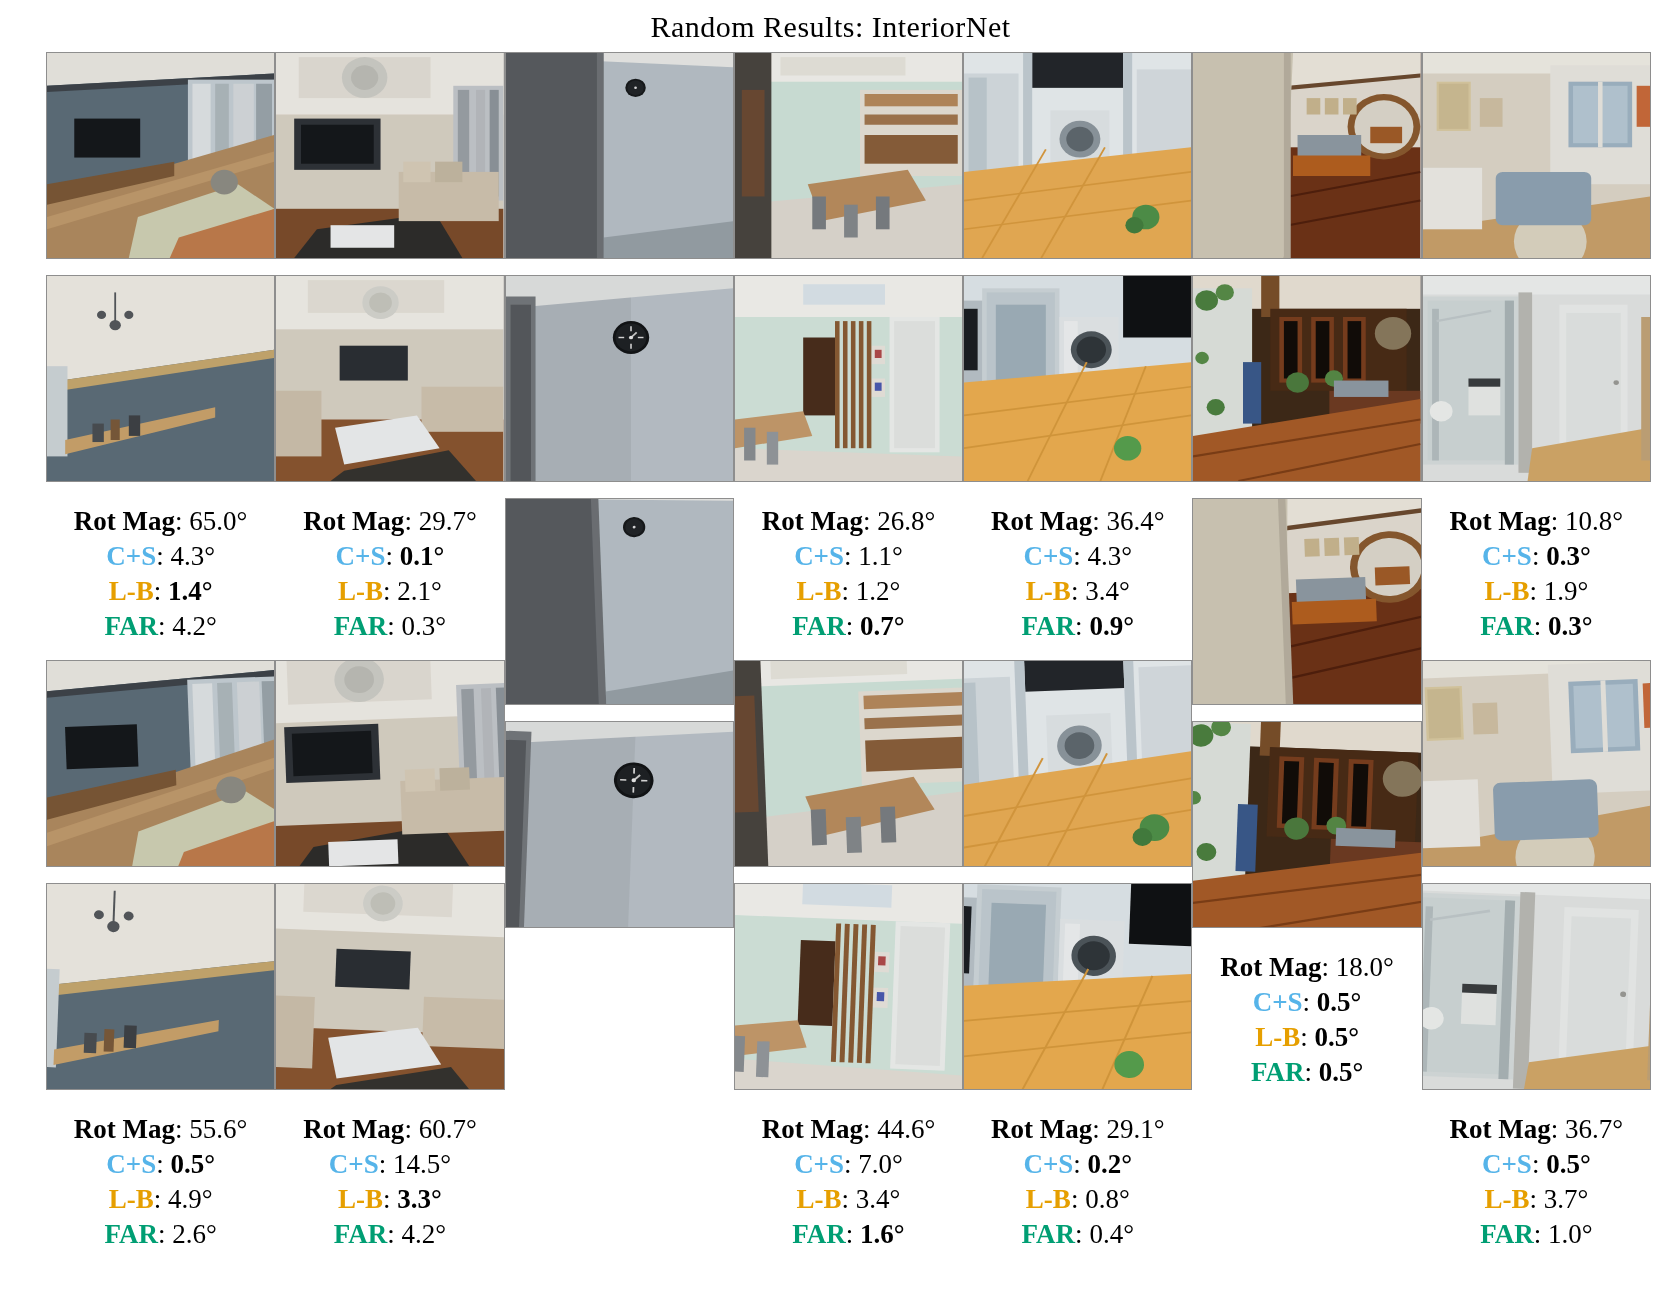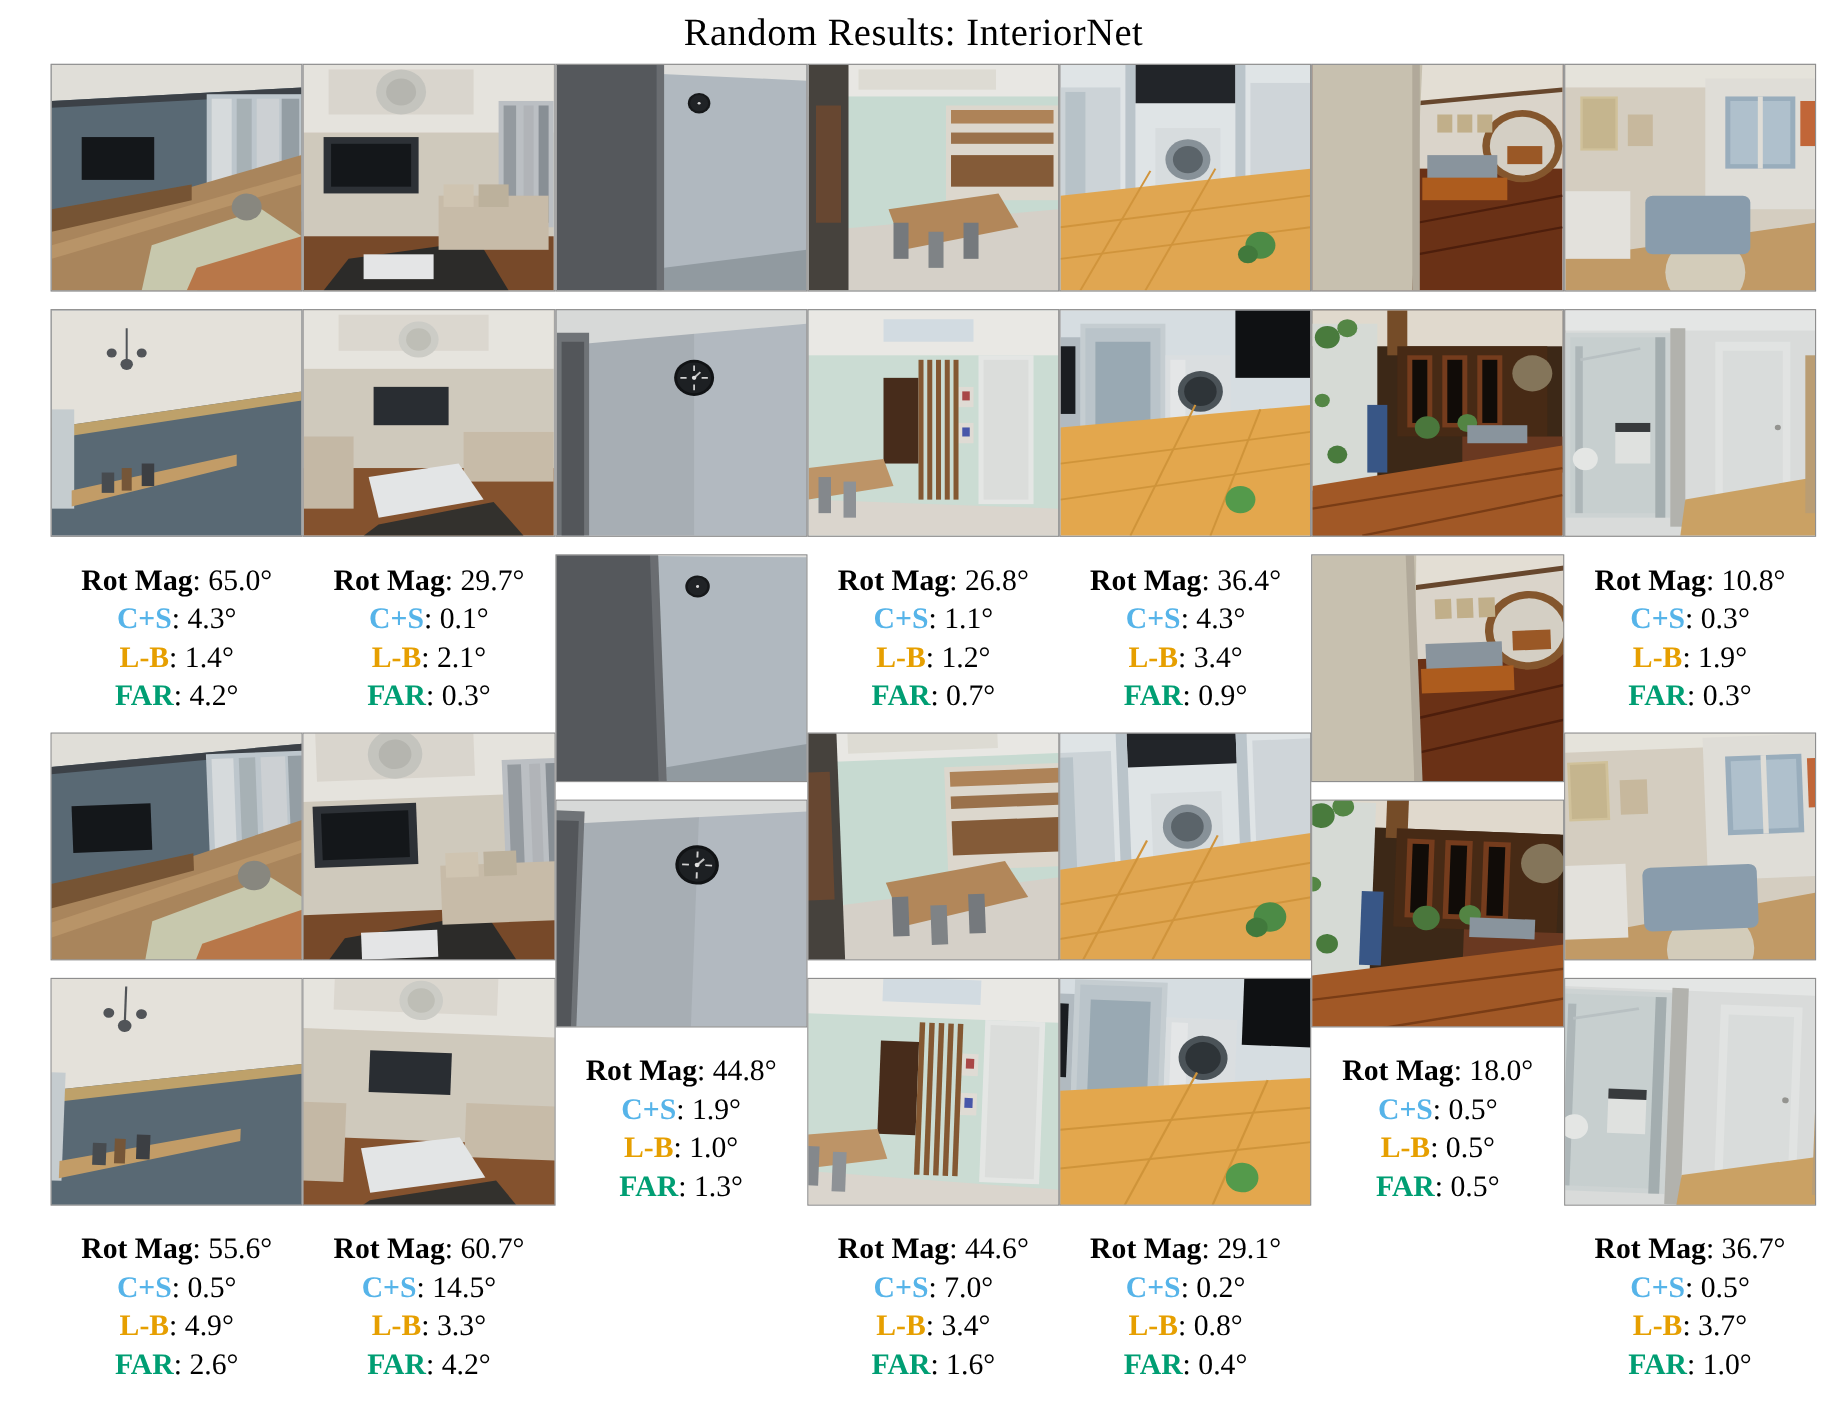--- a/index.html
+++ b/index.html
@@ -1,27 +1,27 @@
 <!DOCTYPE html>
 <html><head>
 <meta charset="utf-8">
 <style>
   html,body{margin:0;padding:0;background:#ffffff;}
   body{width:1661px;height:1297px;font-family:"Liberation Serif","DejaVu Serif",serif;color:#000;overflow:hidden;}
-  .title{ text-align:center; font-size:35px; padding:10px 0 6px 0; letter-spacing:0.5px;}
+  .title{ text-align:center; font-size:30px; padding:10px 0 6px 0; letter-spacing:0.5px;}
   #grid{ display:grid; grid-template-columns:repeat(7,1fr); padding:2px 10px 0 46px;}
   .col{ display:flex; flex-direction:column;}
   .thumb{ height:205px; border:1.5px solid #8e8e8e; margin-bottom:16px; overflow:hidden; background:#c8c8c8;}
   .thumb svg{ width:100%; height:100%; display:block; filter:brightness(0.96);}
   .thumb.vB svg{ transform:scale(1.09) rotate(-2.2deg);}
   .thumb.vC svg{ transform:scale(1.09) rotate(2.2deg);}
   .metrics{ text-align:center; font-size:27px; line-height:35px; padding:6px 0 16px 0;}
   .mlabel{ font-weight:bold;}
   .mvalue{ font-weight:normal;}
-  .mvalue.bold{ font-weight:normal;}
+  .mvalue.bold{ font-weight:bold;}
 </style>
 </head>
 <body>
 
 <div class="title">Random Results: InteriorNet</div>
 <div id="grid">
     <div class="col">
       <div class="thumb">
         <svg viewBox="0 0 100 100" preserveAspectRatio="none">
           <rect x="0" y="0" width="100" height="100" fill="#5d6d79"></rect>
@@ -244,26 +244,20 @@
           <rect x="2" y="14" width="9" height="86" fill="#565a5e"></rect>
           <circle cx="55" cy="30" r="8" fill="#121416"></circle>
           <circle cx="55" cy="30" r="6.8" fill="#1e2124"></circle>
           <line x1="55" y1="24.5" x2="55" y2="27" stroke="#dadada" stroke-width="0.7"></line>
           <line x1="55" y1="33" x2="55" y2="35.5" stroke="#dadada" stroke-width="0.7"></line>
           <line x1="49.5" y1="30" x2="52" y2="30" stroke="#dadada" stroke-width="0.7"></line>
           <line x1="58" y1="30" x2="60.5" y2="30" stroke="#dadada" stroke-width="0.7"></line>
           <line x1="55" y1="30" x2="57.5" y2="27.5" stroke="#cccccc" stroke-width="0.8"></line>
           <circle cx="55" cy="30" r="0.9" fill="#e8e8e8"></circle>
         </svg>
-      </div>
-      <div class="metrics">
-        <div><span class="mlabel" style="color: rgb(0, 0, 0);">Rot Mag</span><span>: </span><span class="mvalue">44.8°</span></div>
-        <div><span class="mlabel" style="color: rgb(86, 180, 233);">C+S</span><span>: </span><span class="mvalue">1.9°</span></div>
-        <div><span class="mlabel" style="color: rgb(230, 159, 0);">L-B</span><span>: </span><span class="mvalue bold">1.0°</span></div>
-        <div><span class="mlabel" style="color: rgb(0, 158, 115);">FAR</span><span>: </span><span class="mvalue">1.3°</span></div>
       </div>
     </div>
     <div class="col">
       <div class="thumb">
         <svg viewBox="0 0 100 100" preserveAspectRatio="none">
           <rect x="0" y="0" width="100" height="100" fill="#cfe3da"></rect>
           <rect x="0" y="0" width="100" height="14" fill="#f2f1ec"></rect>
           <rect x="20" y="2" width="55" height="9" fill="#e6e4dc"></rect>
           <rect x="55" y="18" width="45" height="42" fill="#e5e0d6"></rect>
           <rect x="57" y="20" width="41" height="6" fill="#b5885c"></rect>

